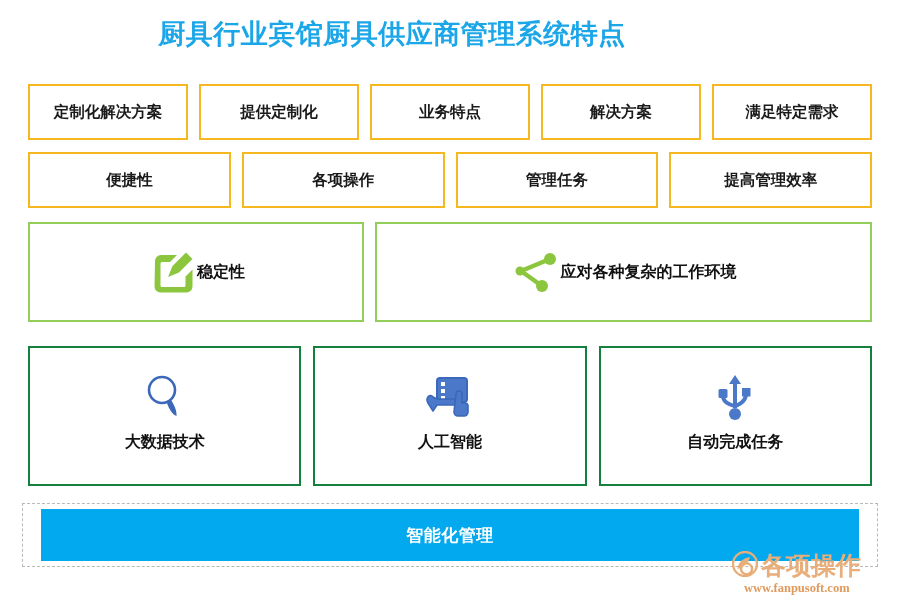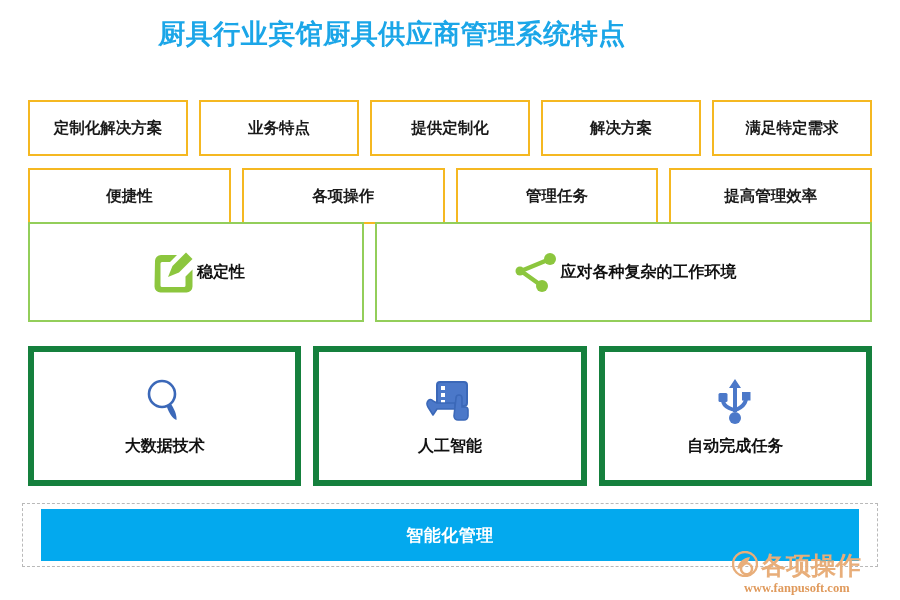--- a/index.html
+++ b/index.html
@@ -34,21 +34,21 @@
   .row {
     position: absolute;
     display: flex;
     left: 28px;
     width: 844px;
     gap: 11px;
     box-sizing: border-box;
   }
 
   
-  .row-yellow { height: 56px; margin-top: 16px; }
+  .row-yellow { height: 56px; }
   .row-yellow-1 { top: 84px; }
   .row-yellow-2 { top: 152px; }
 
   .box-yellow {
     flex: 1 1 0;
     border: 2px solid #F5B821;
     background: #ffffff;
     display: flex;
     align-items: center;
     justify-content: center;
@@ -84,21 +84,21 @@
   .icon-green { flex: 0 0 auto; line-height: 0; }
 
   
   .row-blue {
     top: 346px;
     height: 140px;
     gap: 12px;
   }
   .box-blue {
     flex: 1 1 0;
-    border: 6px solid #15803d;
+    border: 2px solid #15803d;
     background: #ffffff;
     box-sizing: border-box;
     display: flex;
     flex-direction: column;
     align-items: center;
     justify-content: flex-start;
     padding-top: 24px;
   }
   .box-blue .icon-blue { line-height: 0; height: 52px; display: flex; align-items: center; }
   .box-blue .label {
@@ -172,24 +172,24 @@
 </head>
 <body>
 
 <div class="page-title">厨具行业宾馆厨具供应商管理系统特点</div>
 
 <div class="row row-yellow row-yellow-1">
   <div class="box-yellow">
     <span>定制化解决方案</span>
   </div>
   <div class="box-yellow">
+    <span>提供定制化</span>
+  </div>
+  <div class="box-yellow">
     <span>业务特点</span>
-  </div>
-  <div class="box-yellow">
-    <span>提供定制化</span>
   </div>
   <div class="box-yellow">
     <span>解决方案</span>
   </div>
   <div class="box-yellow">
     <span>满足特定需求</span>
   </div>
 </div>
 
 <div class="row row-yellow row-yellow-2">

